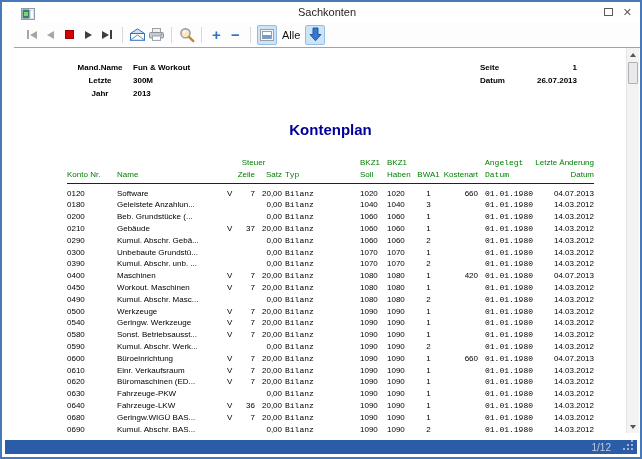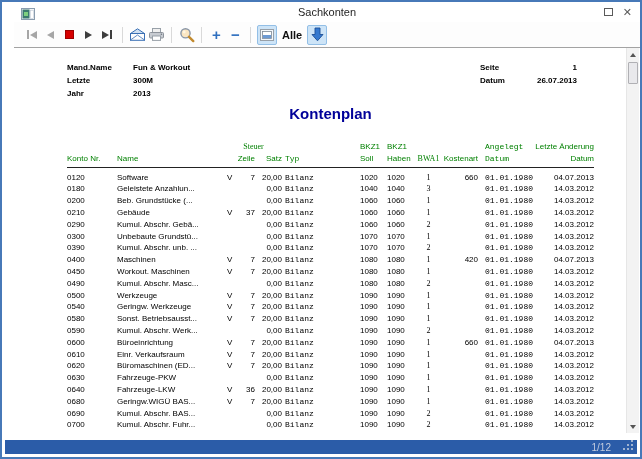--- a/index.html
+++ b/index.html
@@ -23,40 +23,40 @@
   .tbtn{height:20px;min-width:17px;display:flex;align-items:center;justify-content:center;margin:0 1px;}
   .sep{width:1px;height:16px;background:#d9d9d9;margin:0 5px;}
   .tri-l{width:0;height:0;border-top:4px solid transparent;border-bottom:4px solid transparent;border-right:7px solid #a6a6a6;}
   .tri-r{width:0;height:0;border-top:4px solid transparent;border-bottom:4px solid transparent;border-left:7px solid #9f9f9f;}
   .tri-dark{border-left-color:#3e3e3e;}
   .vbar{width:2px;height:9px;background:#a6a6a6;margin:0 1px;}
   .vbar-dark{background:#3e3e3e;}
   .stop-sq{width:9px;height:9px;background:#d60000;border:1px solid #9d0000;}
   .zoom-plus,.zoom-minus{color:#2f6fbf;font-size:15px;font-weight:bold;line-height:14px;}
   .hl-btn{background:#cde4f7;border:1px solid #93bfe6;border-radius:2px;height:20px;min-width:20px;display:flex;align-items:center;justify-content:center;margin:0 1px;}
-  .alle{font-size:11px;color:#111;margin:0 4px;font-weight:bold;}
+  .alle{font-size:11px;color:#111;margin:0 4px;}
 
   
   .viewport{position:relative;height:385px;background:#fff;overflow:hidden;}
   .report{position:absolute;left:0;top:0;right:14px;color:#000;}
   .meta{margin:13px 0 0 53px;font-size:8px;font-weight:bold;line-height:13px;}
   .meta-row{display:flex;}
-  .meta-label{width:66px;}
+  .meta-label{width:66px;text-align:center;}
   .meta-right{position:absolute;left:466px;top:13px;width:97px;font-size:8px;font-weight:bold;line-height:13px;}
   .meta-right .meta-row{justify-content:space-between;}
-  .report-title{margin:5px 0 0 53px;width:527px;text-align:center;color:#000099;font-size:15px;font-weight:bold;height:18px;line-height:18px;}
+  .report-title{margin:21px 0 0 53px;width:527px;text-align:center;color:#000099;font-size:15px;font-weight:bold;height:18px;line-height:18px;}
 
   table.konten{margin:18px 0 0 53px;width:527px;border-collapse:collapse;table-layout:fixed;font-size:8px;}
   table.konten td{padding:0;line-height:11.8px;white-space:nowrap;overflow:visible;}
   thead td{color:#008000;line-height:12px;}
   thead tr.h2 td{border-bottom:1px solid #222;padding-bottom:2px;}
   tbody tr:first-child td{padding-top:4px;}
   .al{text-align:left;}
   .ar{text-align:right;}
-  .ac{text-align:center;font-family:Liberation Serif, serif;}
+  .ac{text-align:center;}
   .pl{padding-left:3px !important;font-family:Liberation Mono, monospace;}
   .pr{padding-right:4px !important;}
   .zf{display:flex;justify-content:space-between;padding-left:2px;}
 
   
   .scrollbar{position:absolute;top:0;right:1px;width:13px;height:385px;background:#f3f3f3;border-left:1px solid #e6e6e6;}
   .sb-btn{height:13px;display:flex;align-items:center;justify-content:center;}
   .sb-up{width:0;height:0;border-left:3.5px solid transparent;border-right:3.5px solid transparent;border-bottom:4px solid #555;}
   .sb-down{width:0;height:0;border-left:3.5px solid transparent;border-right:3.5px solid transparent;border-top:4px solid #555;}
   .sb-btn.bottom{position:absolute;bottom:0;width:100%;}

